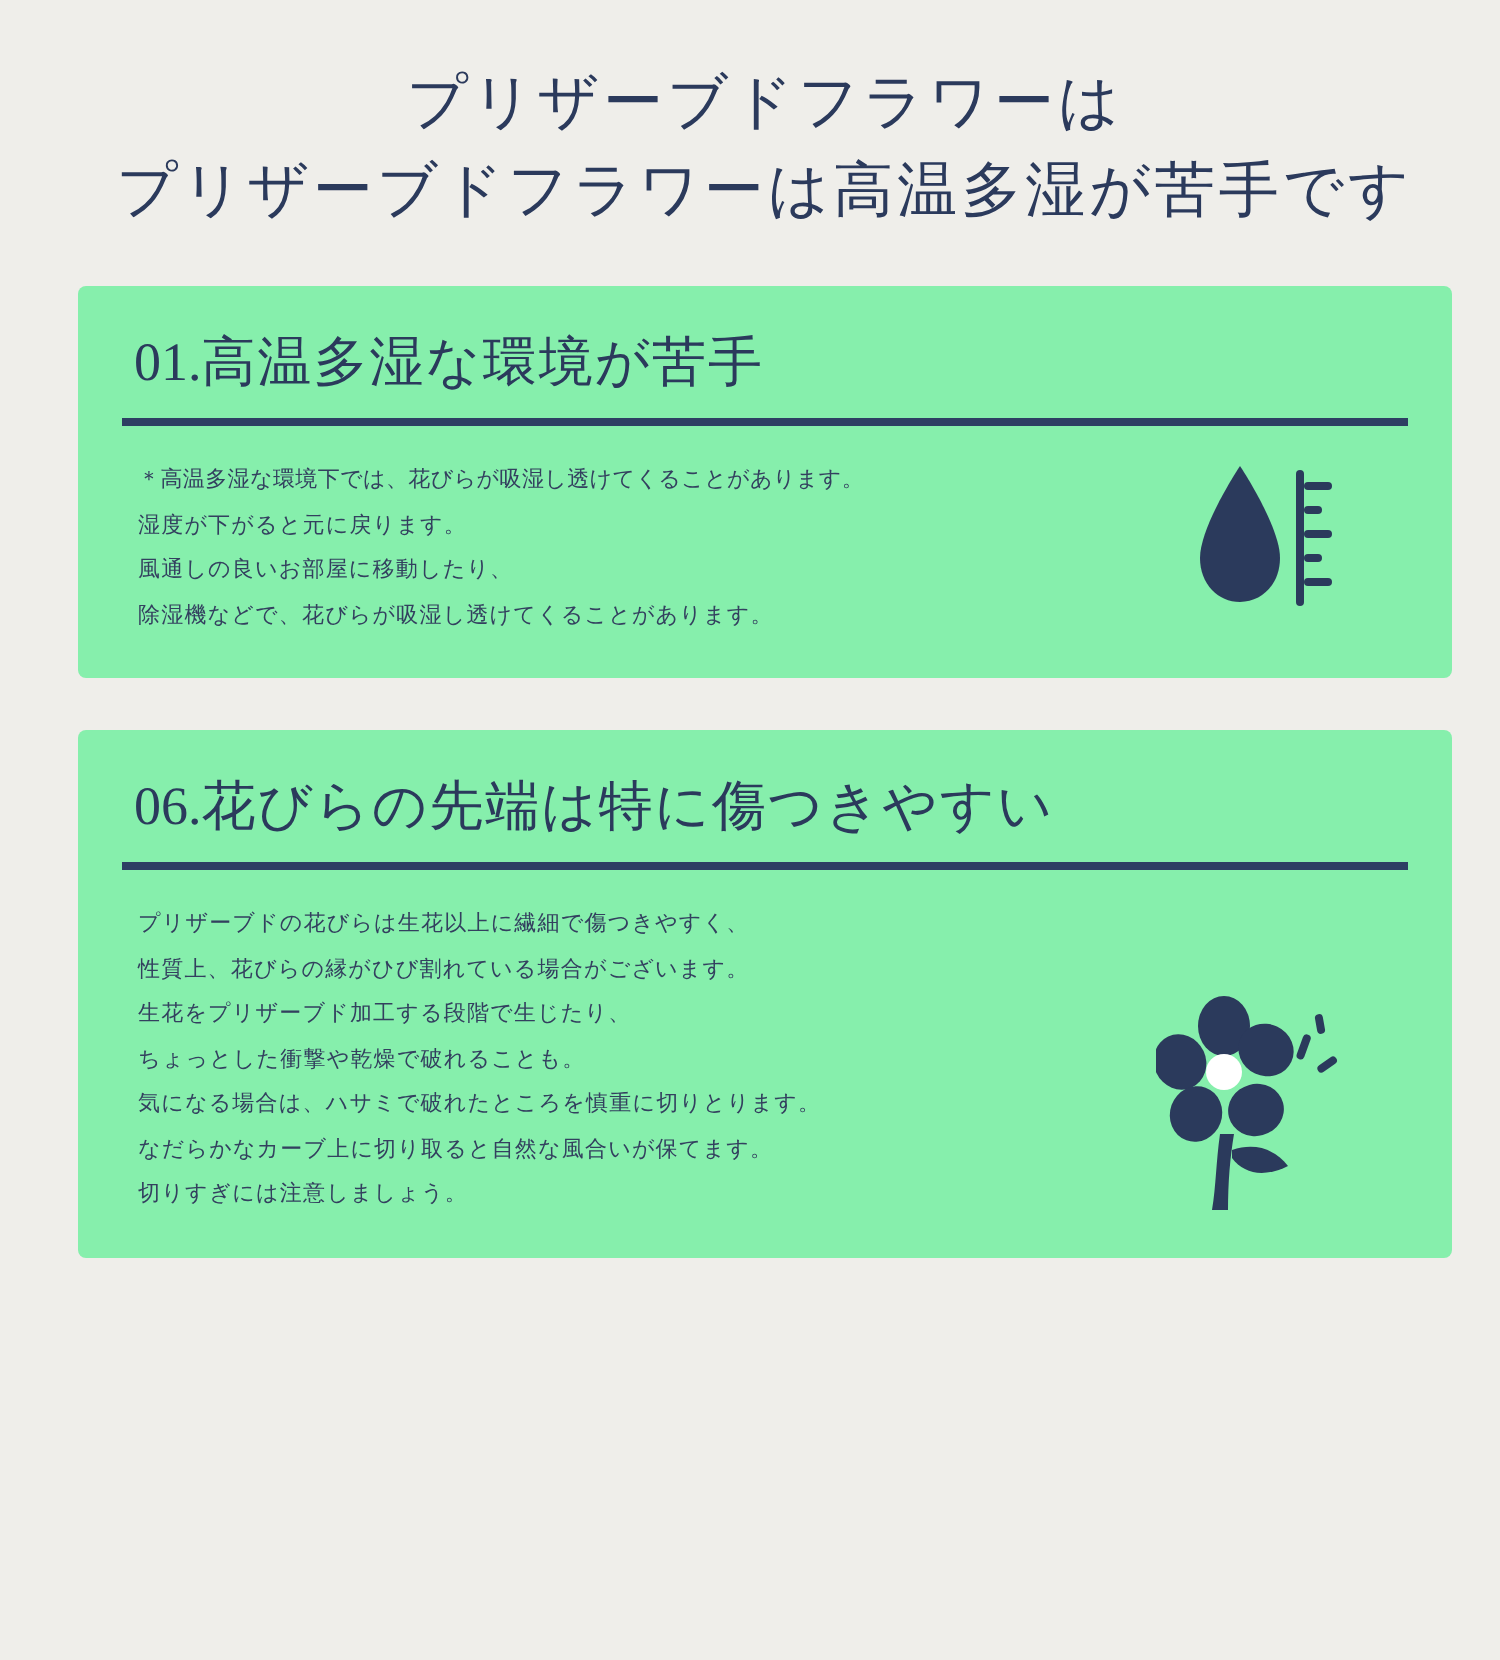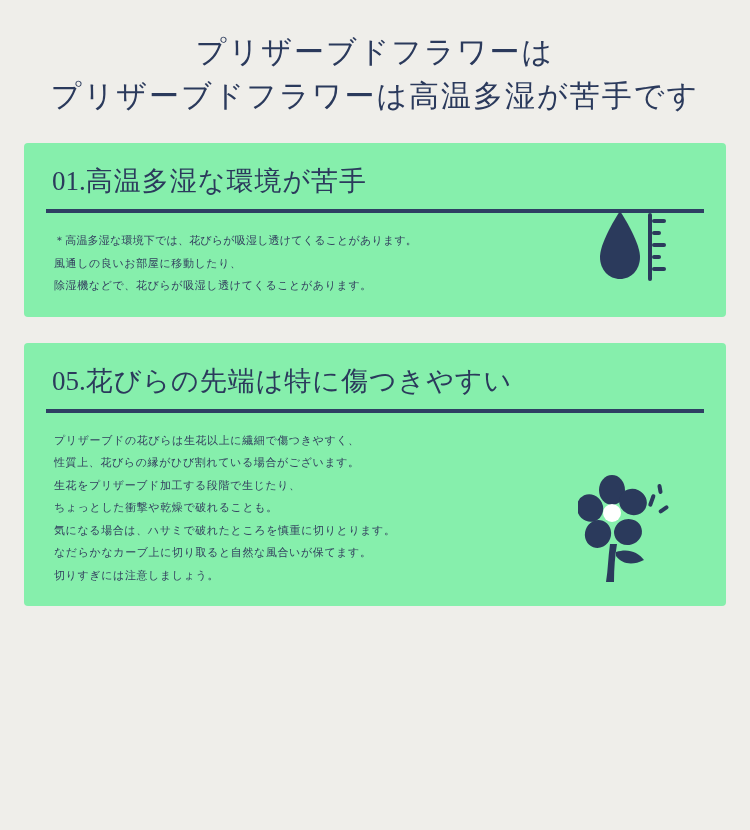--- a/index.html
+++ b/index.html
@@ -12,21 +12,21 @@
     background: #efeeea;
     font-family: "Liberation Sans", sans-serif;
     color: #2b3a5c;
     overflow: hidden;
   }
   .page {
     position: relative;
     width: 750px;
     height: 702px;
     box-sizing: border-box;
-    padding: 26px 24px 20px 24px;
+    padding: 26px 24px 20px 39px;
   }
   .headline {
     text-align: center;
     color: #2b3a5c;
     font-size: 30px;
     line-height: 1.45;
     letter-spacing: 2px;
     font-family: "Liberation Serif", serif;
     font-weight: 400;
     margin: 4px 0 26px 0;
@@ -101,37 +101,38 @@
     <span class="line1">プリザーブドフラワーは</span>
     <span class="line2">プリザーブドフラワーは高温多湿が苦手です</span>
   </div>
 
   <div class="card card-1">
     <div class="card-heading">
       <span class="num">01.</span><span>高温多湿な環境が苦手</span>
     </div>
     <ul class="body-list">
       <li>＊高温多湿な環境下では、花びらが吸湿し透けてくることがあります。</li>
+      <li>湿度が下がると元に戻ります。</li>
       <li>風通しの良いお部屋に移動したり、</li>
       <li>除湿機などで、花びらが吸湿し透けてくることがあります。</li>
     </ul>
     <svg class="icon-humidity" viewBox="0 0 74 86">
       <path d="M26 6 C26 6 6 36 6 52 C6 65 15 74 26 74 C37 74 46 65 46 52 C46 36 26 6 26 6 Z" fill="#2b3a5c"></path>
       <rect x="54" y="8" width="4" height="68" rx="2" fill="#2b3a5c"></rect>
       <rect x="58" y="14" width="14" height="4" rx="2" fill="#2b3a5c"></rect>
       <rect x="58" y="26" width="9" height="4" rx="2" fill="#2b3a5c"></rect>
       <rect x="58" y="38" width="14" height="4" rx="2" fill="#2b3a5c"></rect>
       <rect x="58" y="50" width="9" height="4" rx="2" fill="#2b3a5c"></rect>
       <rect x="58" y="62" width="14" height="4" rx="2" fill="#2b3a5c"></rect>
     </svg>
   </div>
 
   <div class="card card-2">
     <div class="card-heading">
-      <span class="num">05.</span><span>花びらの先端は特に傷つきやすい</span>
+      <span class="num">06.</span><span>花びらの先端は特に傷つきやすい</span>
     </div>
     <ul class="body-list">
       <li>プリザーブドの花びらは生花以上に繊細で傷つきやすく、</li>
       <li>性質上、花びらの縁がひび割れている場合がございます。</li>
       <li>生花をプリザーブド加工する段階で生じたり、</li>
       <li>ちょっとした衝撃や乾燥で破れることも。</li>
       <li>気になる場合は、ハサミで破れたところを慎重に切りとります。</li>
       <li>なだらかなカーブ上に切り取ると自然な風合いが保てます。</li>
       <li>切りすぎには注意しましょう。</li>
     </ul>

